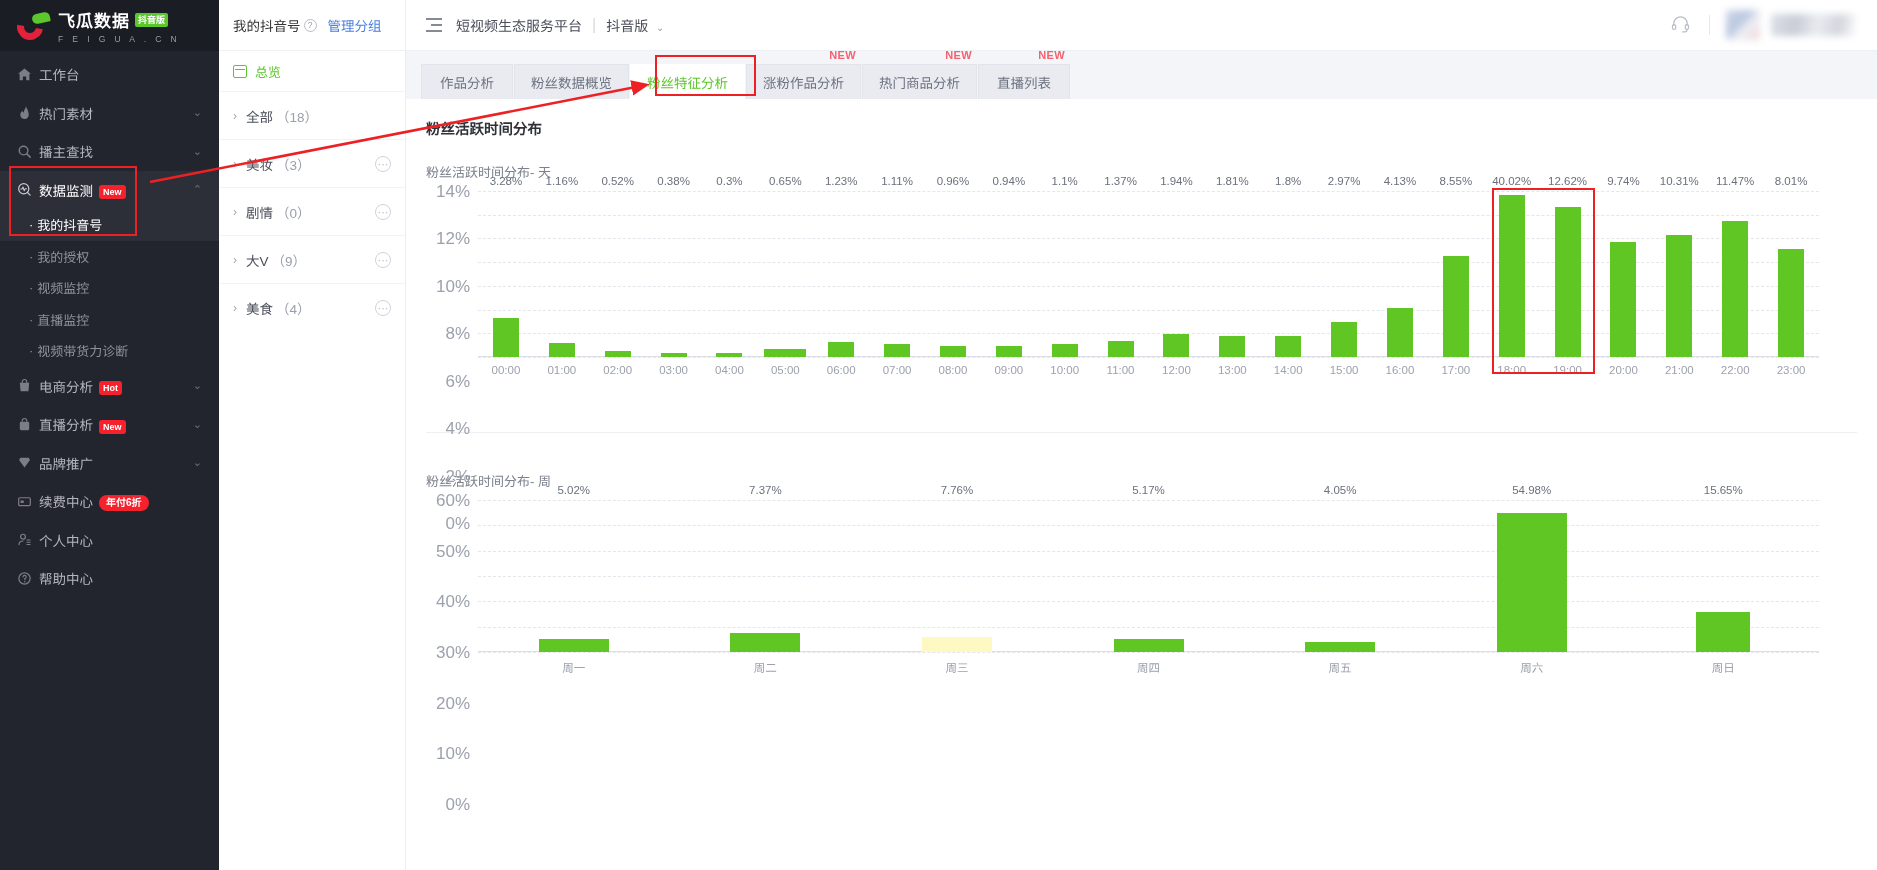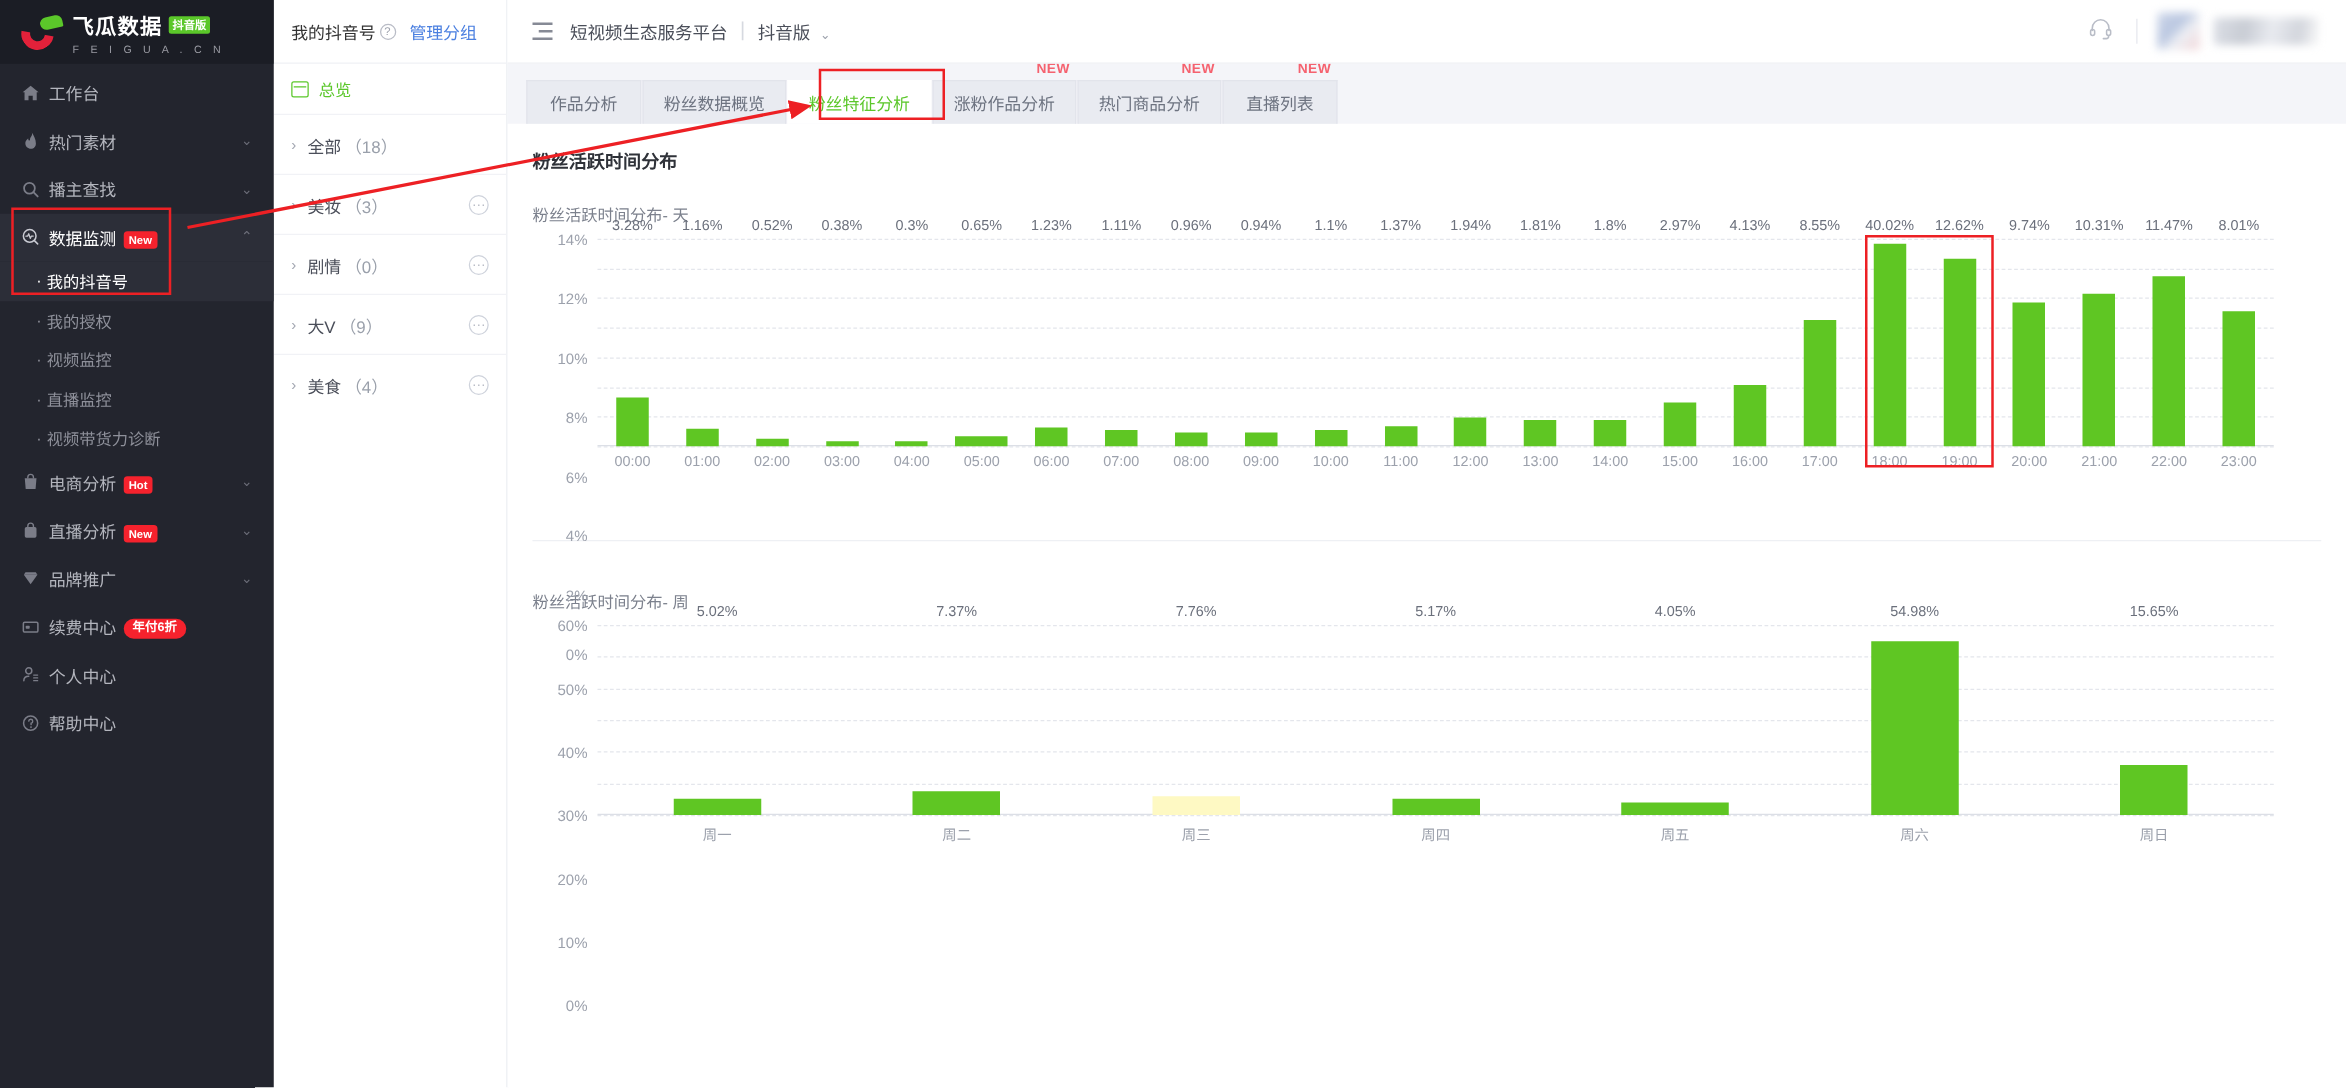--- a/index.html
+++ b/index.html
@@ -167,21 +167,21 @@
 
   
   .chart { position: relative; }
   .chart .plot { position: relative; }
   .gridline {
     position: absolute; left: 0; right: 0; height: 0;
     border-top: 1px dashed #e4e6ec;
   }
   .axis-label {
     position: absolute; right: calc(100% + 8px); transform: translateY(-50%);
-    font-size: 12px; color: #9ca1ac; white-space: nowrap;
+    font-size: 17px; color: #9ca1ac; white-space: nowrap;
   }
   .baseline { position: absolute; left: 0; right: 0; bottom: 0; height: 1px; background: #dcdfe6; }
   .bars { position: absolute; left: 0; right: 0; bottom: 0; top: 0; display: flex; }
   .bar-slot { flex: 1; position: relative; display: flex; justify-content: center; align-items: flex-end; }
   .bar { background: #5fc623; width: 26px; }
   .bar-value {
     position: absolute; bottom: 100%; left: 50%; transform: translateX(-50%);
     margin-bottom: 4px; font-size: 11.5px; color: #6b707c; white-space: nowrap;
   }
   .xlabels { display: flex; margin-top: 7px; }
@@ -668,21 +668,21 @@
                   <div class="bar" style="height: 15px; width: 70px; background: #fef9c3;">
                     <span class="bar-value">7.76%</span>
                   </div>
                 </div>
                 <div class="bar-slot">
                   <div class="bar" style="height: 13.0973px; width: 70px; background: rgb(95, 198, 35);">
                     <span class="bar-value">5.17%</span>
                   </div>
                 </div>
                 <div class="bar-slot">
-                  <div class="bar" style="height: 10.26px; width: 86px; background: rgb(95, 198, 35);">
+                  <div class="bar" style="height: 10.26px; width: 70px; background: rgb(95, 198, 35);">
                     <span class="bar-value">4.05%</span>
                   </div>
                 </div>
                 <div class="bar-slot">
                   <div class="bar" style="height: 139.283px; width: 70px; background: rgb(95, 198, 35);">
                     <span class="bar-value">54.98%</span>
                   </div>
                 </div>
                 <div class="bar-slot">
                   <div class="bar" style="height: 39.6467px; width: 54px; background: rgb(95, 198, 35);">

